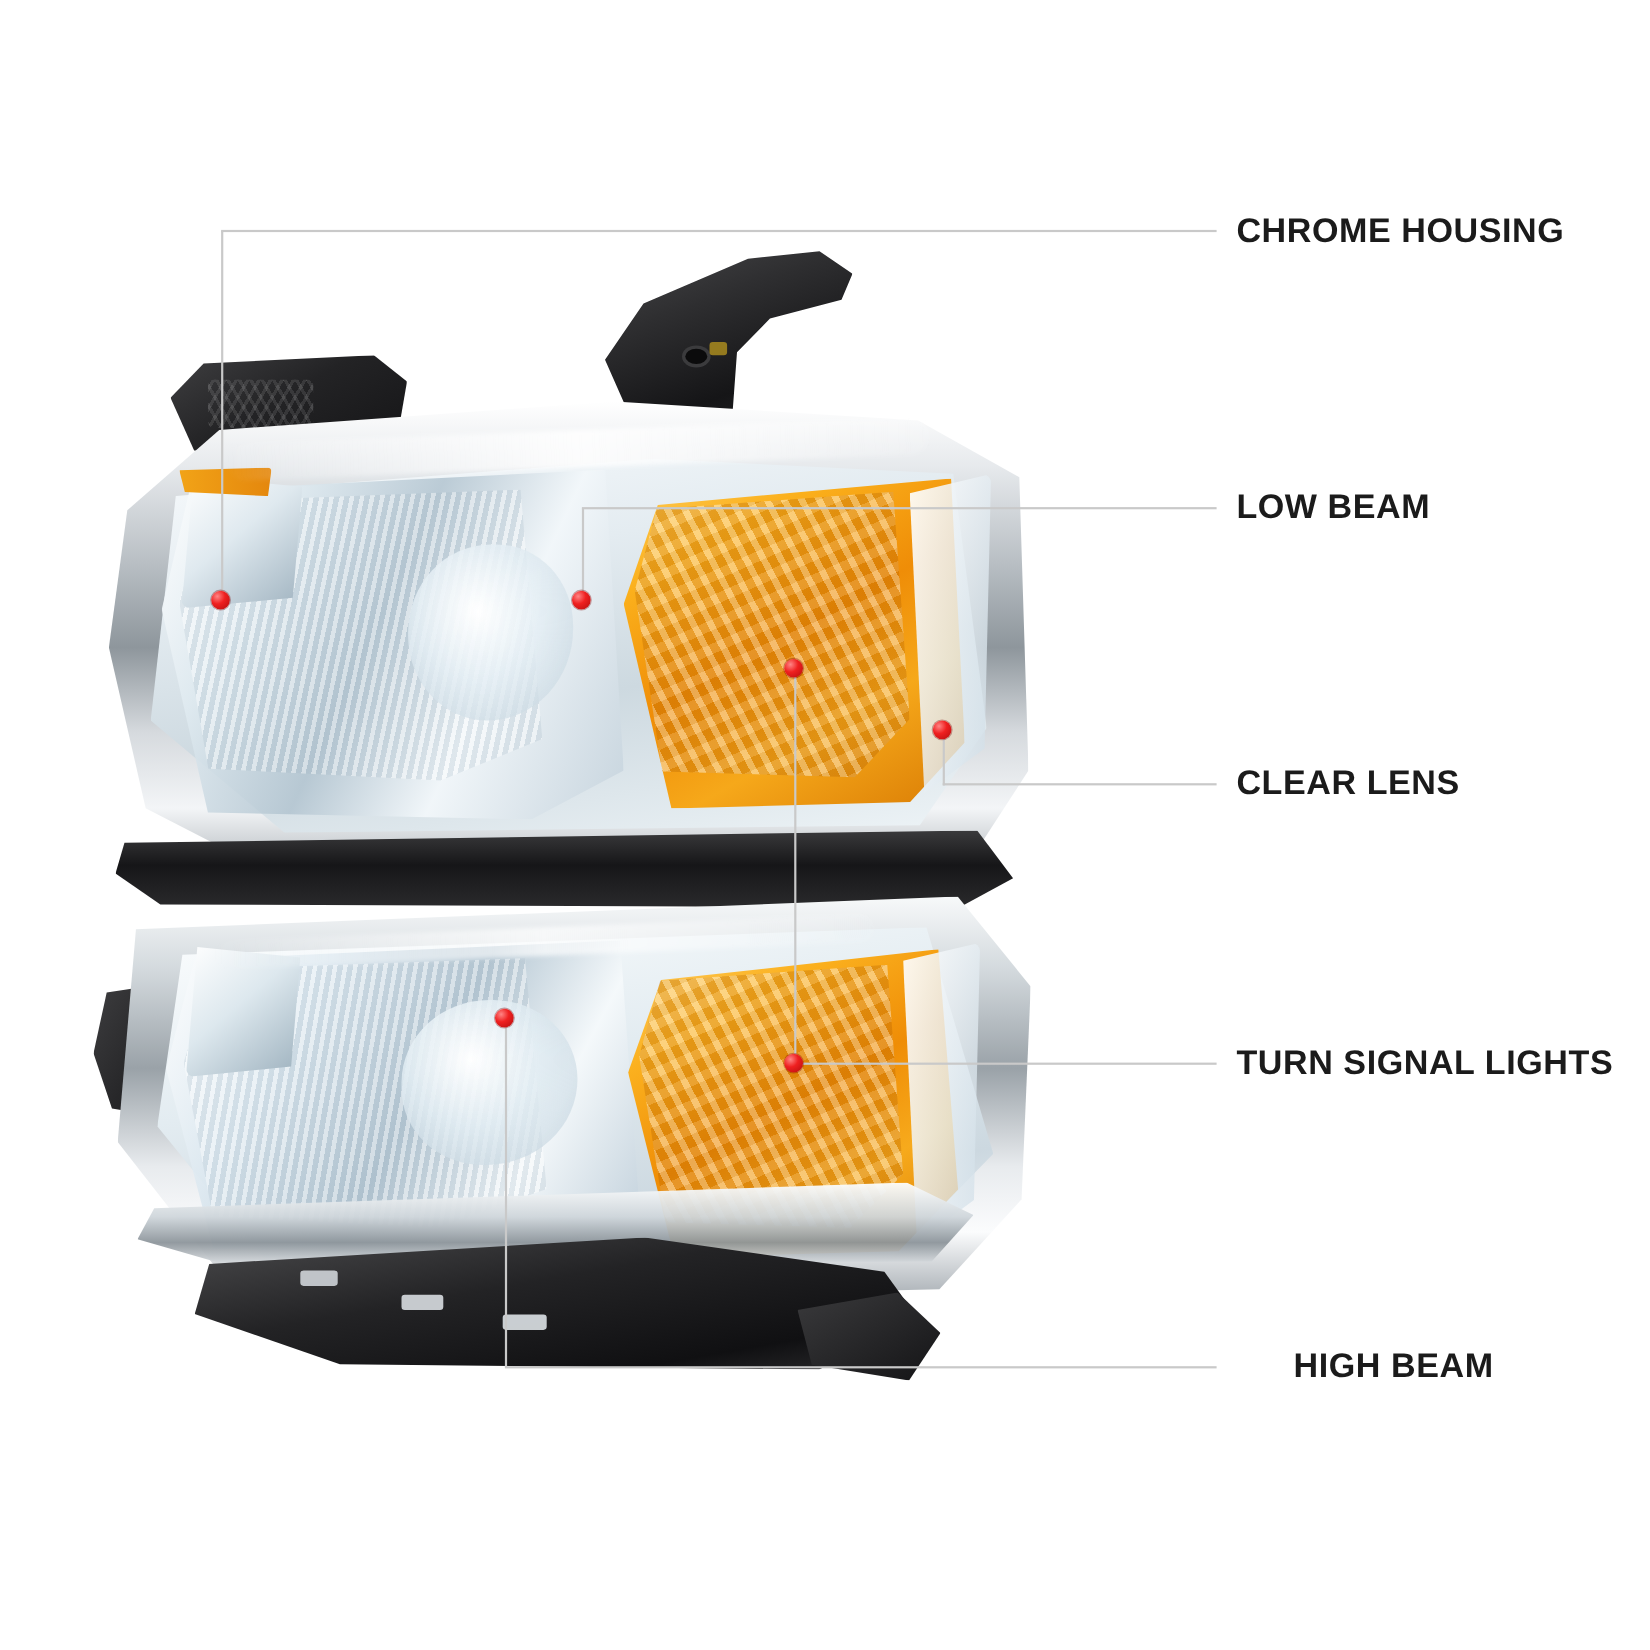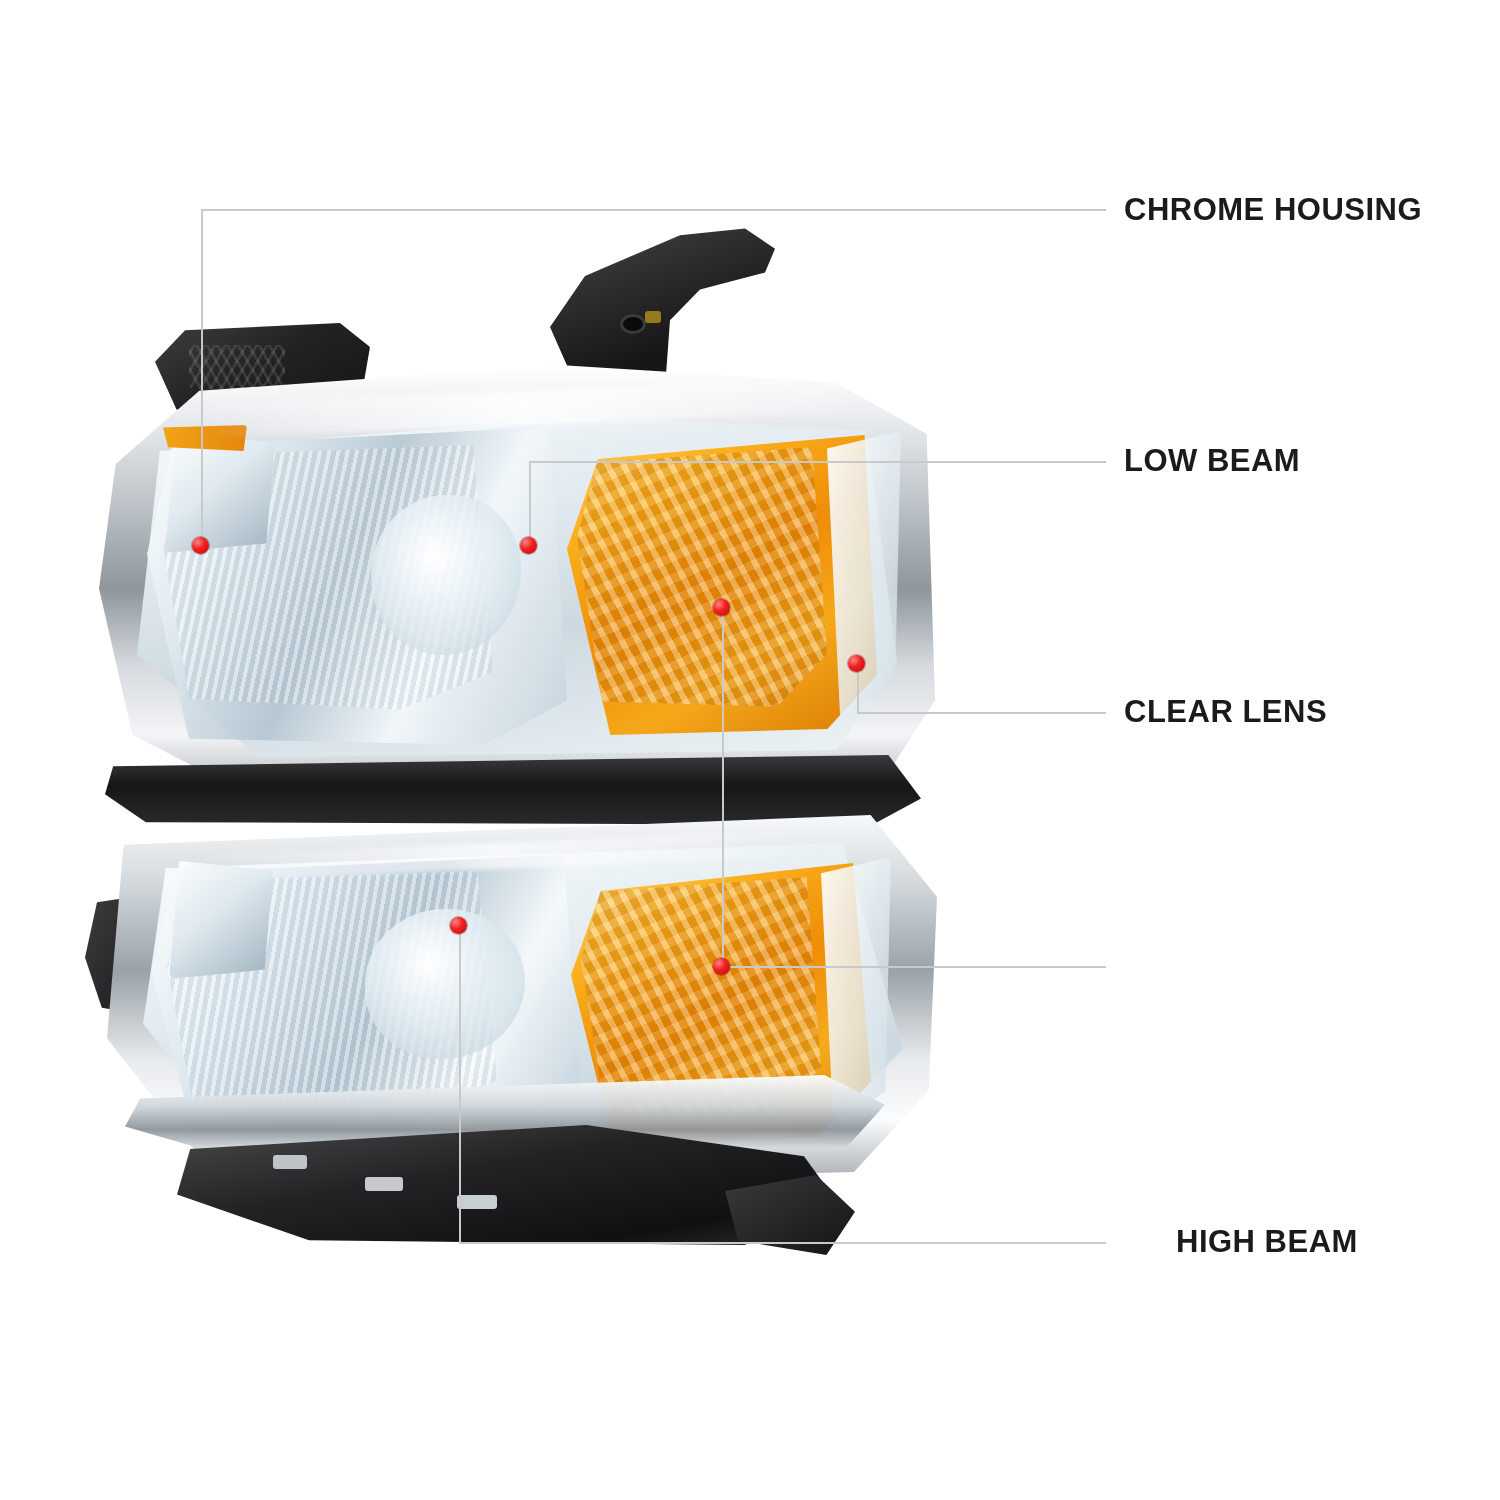--- a/index.html
+++ b/index.html
@@ -338,19 +338,20 @@
 
   <div class="leader v" style="left:857px; top:668px; height:46px;"></div>
   <div class="leader h" style="left:857px; top:712px; width:249px;"></div>
   <div class="dot" style="left:848px; top:655px;"></div>
   <div class="callout-label" style="left:1124px; top:694px;">CLEAR LENS</div>
 
   <div class="leader v" style="left:722px; top:612px; height:355px;"></div>
   <div class="leader h" style="left:722px; top:966px; width:384px;"></div>
   <div class="dot" style="left:713px; top:599px;"></div>
   <div class="dot" style="left:713px; top:958px;"></div>
+  <div class="callout-label" style="left:1124px; top:948px;">TURN SIGNAL LIGHTS</div>
 
   <div class="leader v" style="left:459px; top:930px; height:313px;"></div>
   <div class="leader h" style="left:459px; top:1242px; width:647px;"></div>
   <div class="dot" style="left:450px; top:917px;"></div>
   <div class="callout-label" style="left:1176px; top:1224px;">HIGH BEAM</div>
 
 </div>
 
 </body></html>

